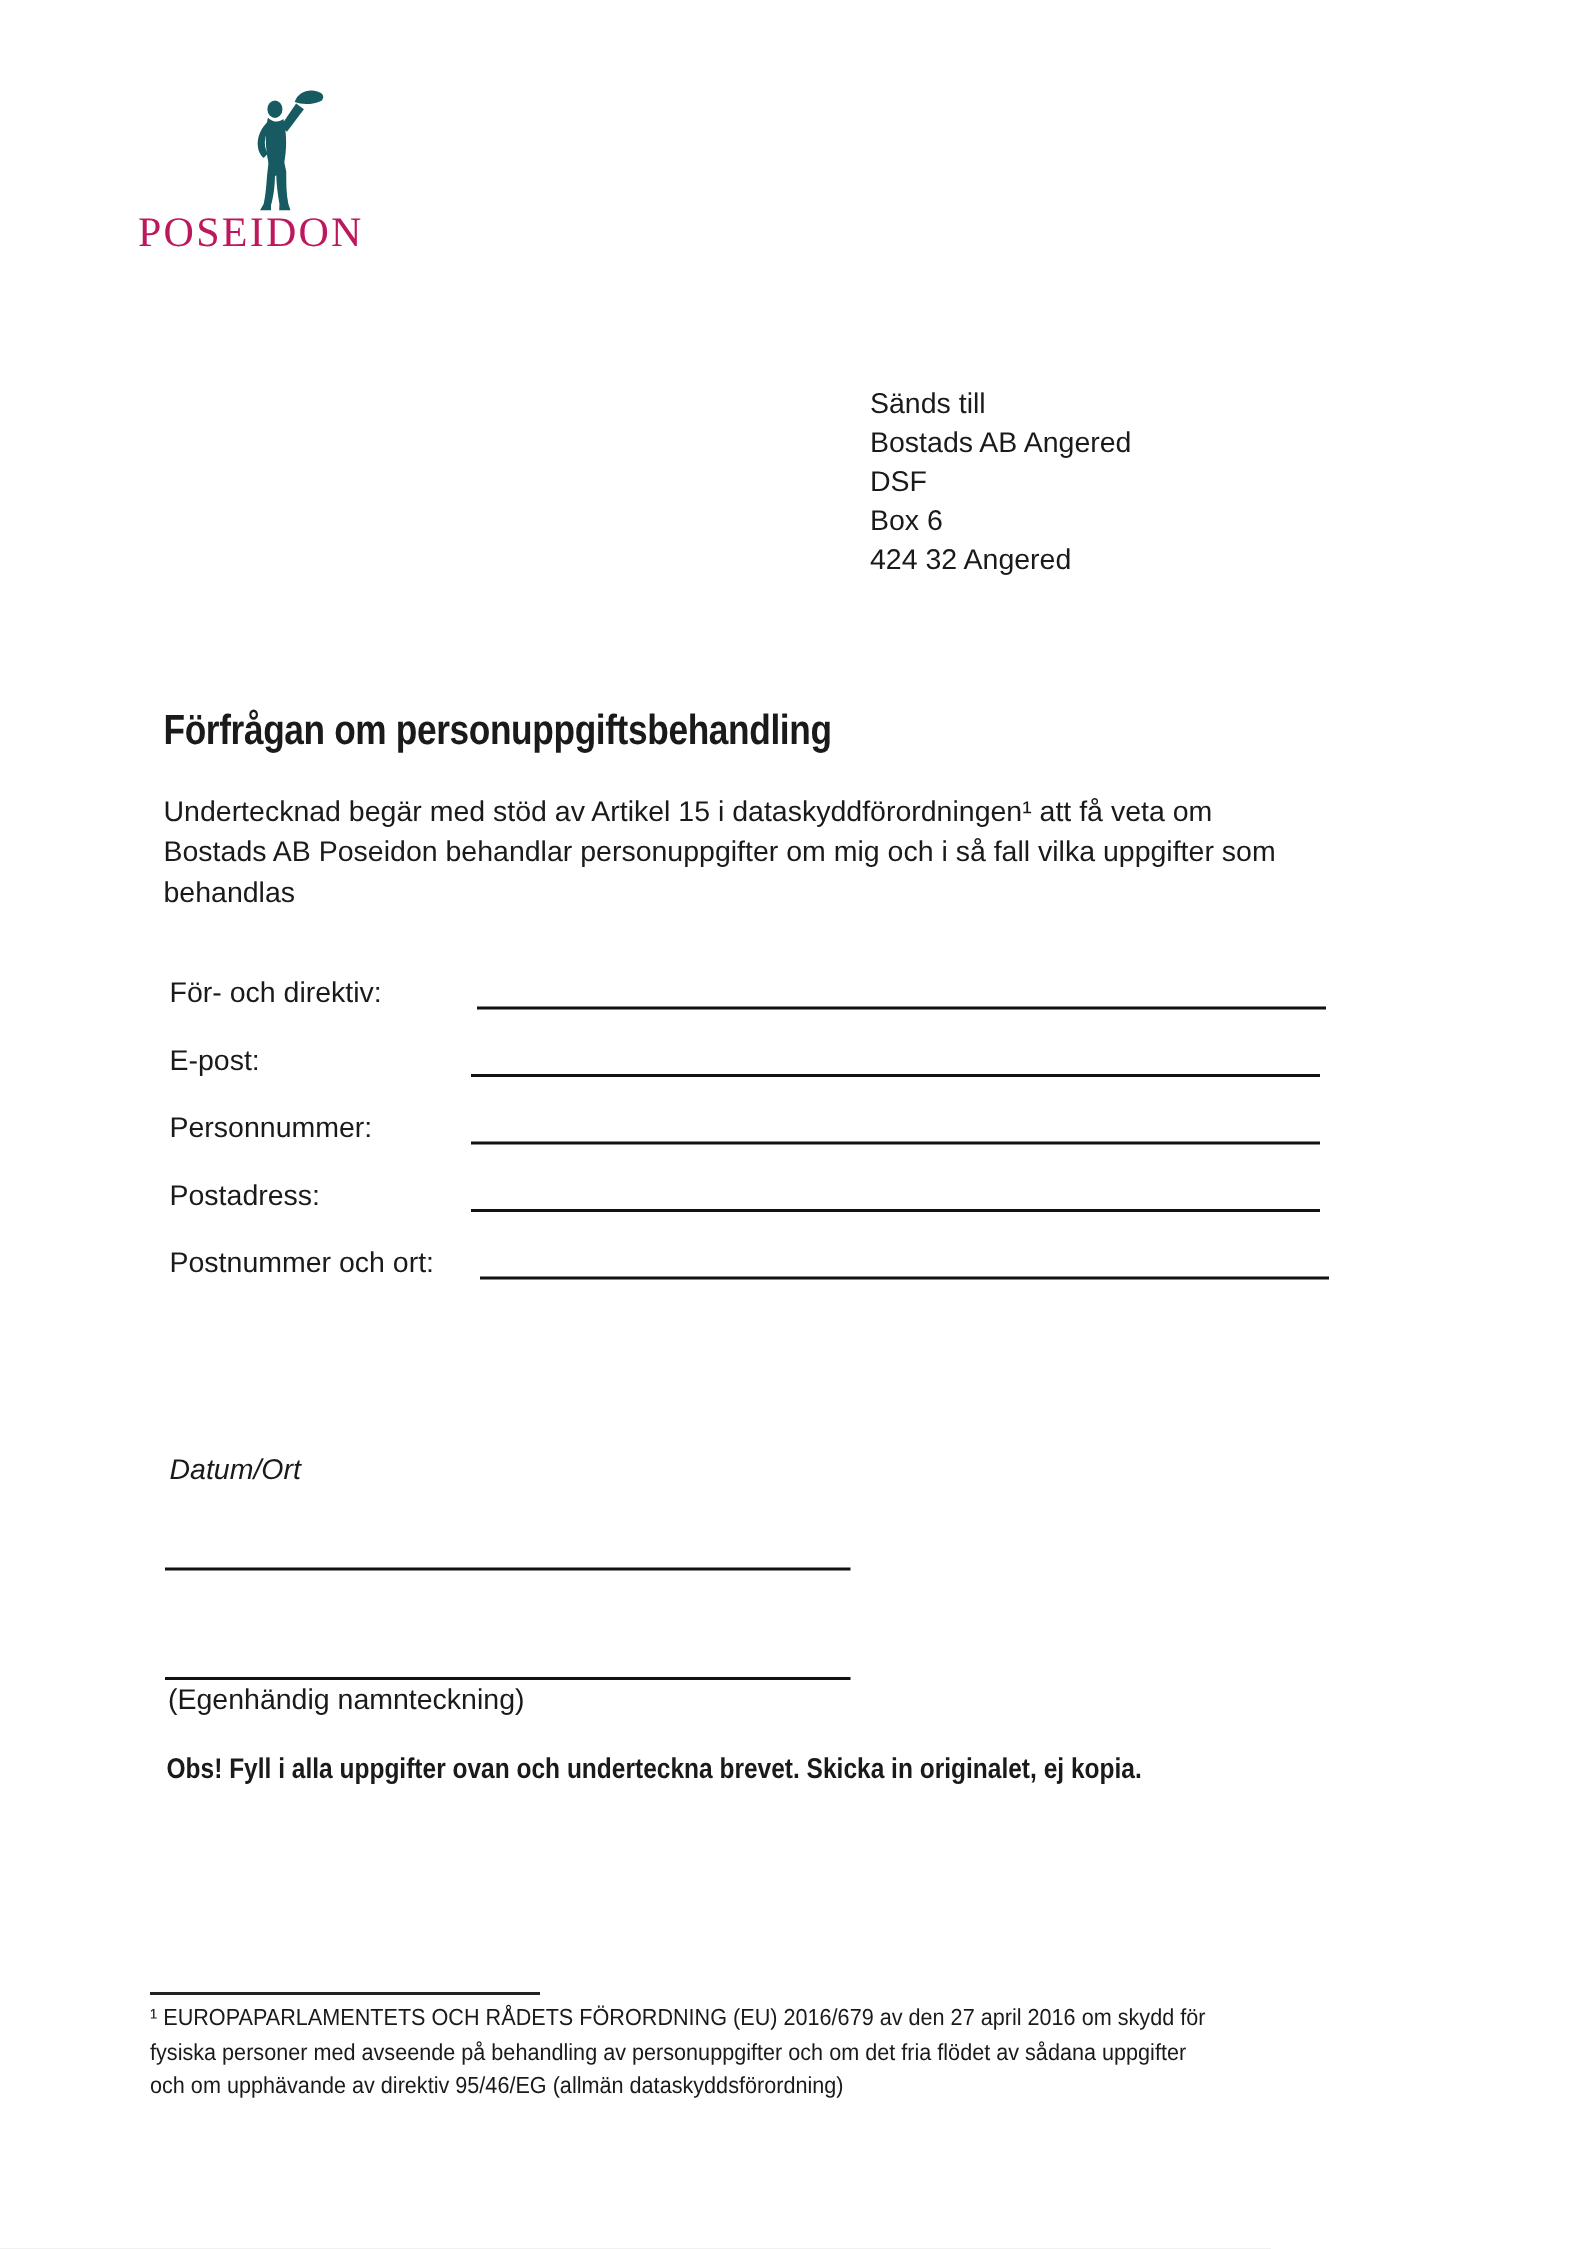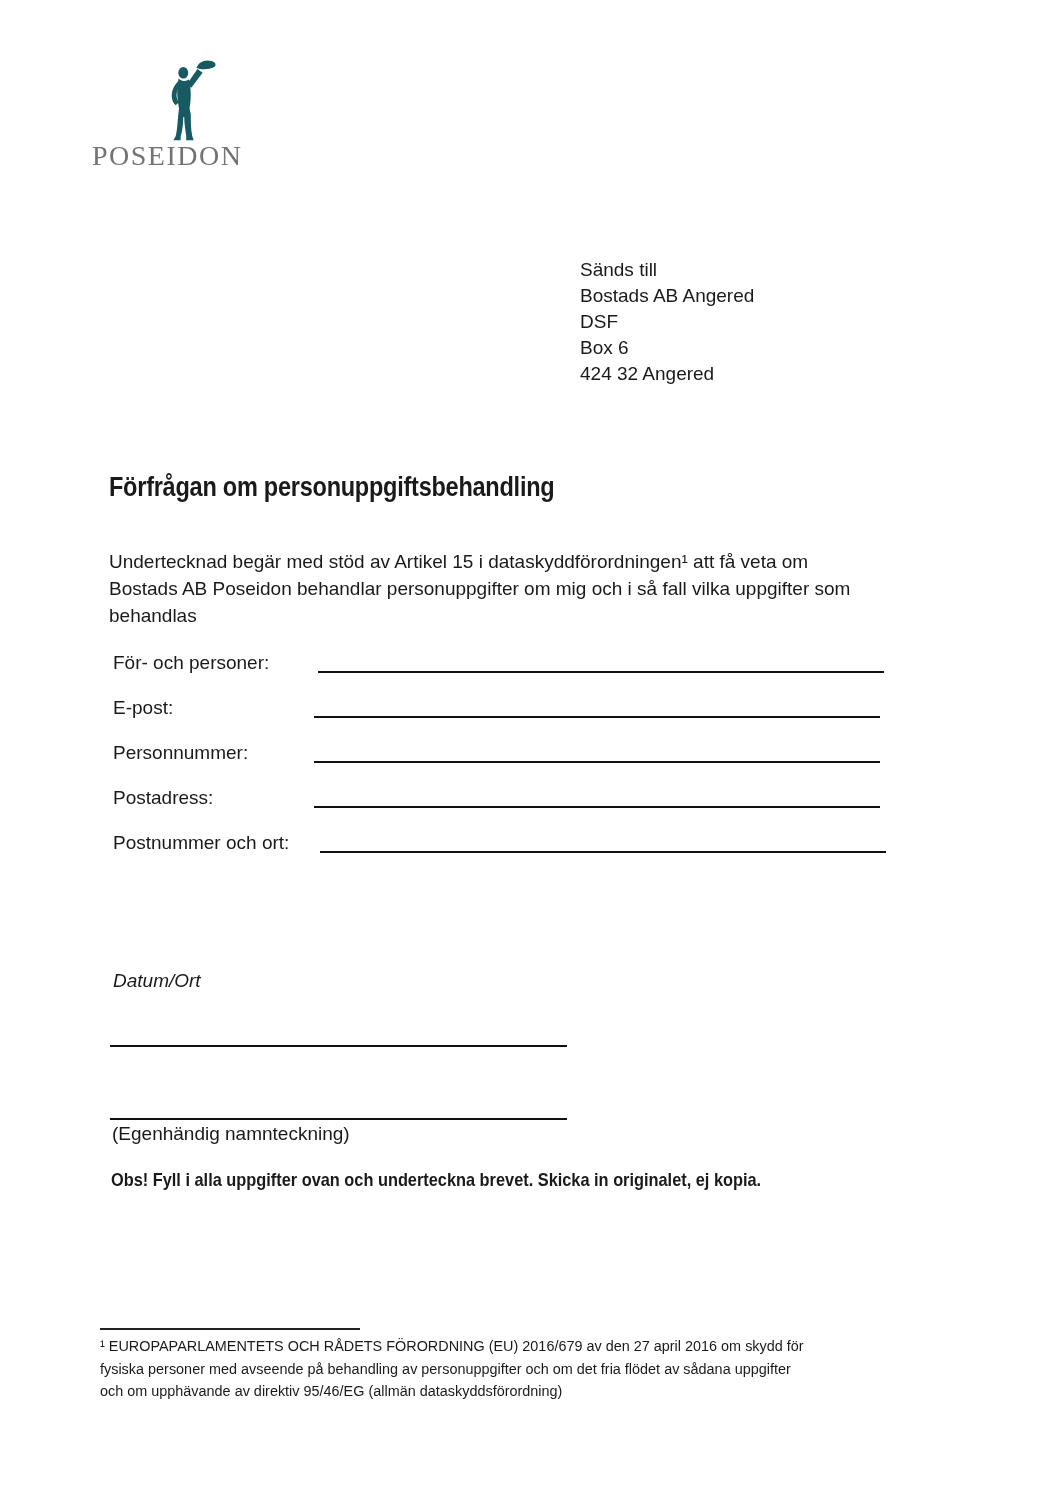--- a/index.html
+++ b/index.html
@@ -26,21 +26,21 @@
     width: 66px;
     height: 88px;
   }
   .logo-wordmark {
     position: absolute;
     left: 92px;
     top: 140px;
     font-family: "Liberation Serif", serif;
     font-size: 28px;
     letter-spacing: 1.5px;
-    color: #737373;
+    color: #be185d;
     white-space: nowrap;
   }
 
   
   .recipient {
     position: absolute;
     left: 580px;
     top: 257px;
     font-size: 19px;
     line-height: 26px;
@@ -59,21 +59,20 @@
     white-space: nowrap;
   }
   .intro {
     position: absolute;
     left: 109px;
     top: 528px;
     width: 900px;
     font-size: 19px;
     line-height: 27px;
     white-space: pre-line;
-    margin-top: 20px;
   }
 
   
   .field-row {
     position: absolute;
     left: 113px;
     width: 770px;
     height: 26px;
   }
   .field-label {
@@ -179,21 +178,21 @@
     <div>424 32 Angered</div>
   </div>
 
   <div class="doc-title">Förfrågan om personuppgiftsbehandling</div>
 
   <div class="intro">Undertecknad begär med stöd av Artikel 15 i dataskyddförordningen¹ att få veta om
 Bostads AB Poseidon behandlar personuppgifter om mig och i så fall vilka uppgifter som
 behandlas</div>
 
   <div class="field-row" style="top:652px">
-    <span class="field-label">För- och personer:</span>
+    <span class="field-label">För- och direktiv:</span>
     <span class="field-line" style="left:205px"></span>
   </div>
   <div class="field-row" style="top:697px">
     <span class="field-label">E-post:</span>
     <span class="field-line"></span>
   </div>
   <div class="field-row" style="top:742px">
     <span class="field-label">Personnummer:</span>
     <span class="field-line"></span>
   </div>

